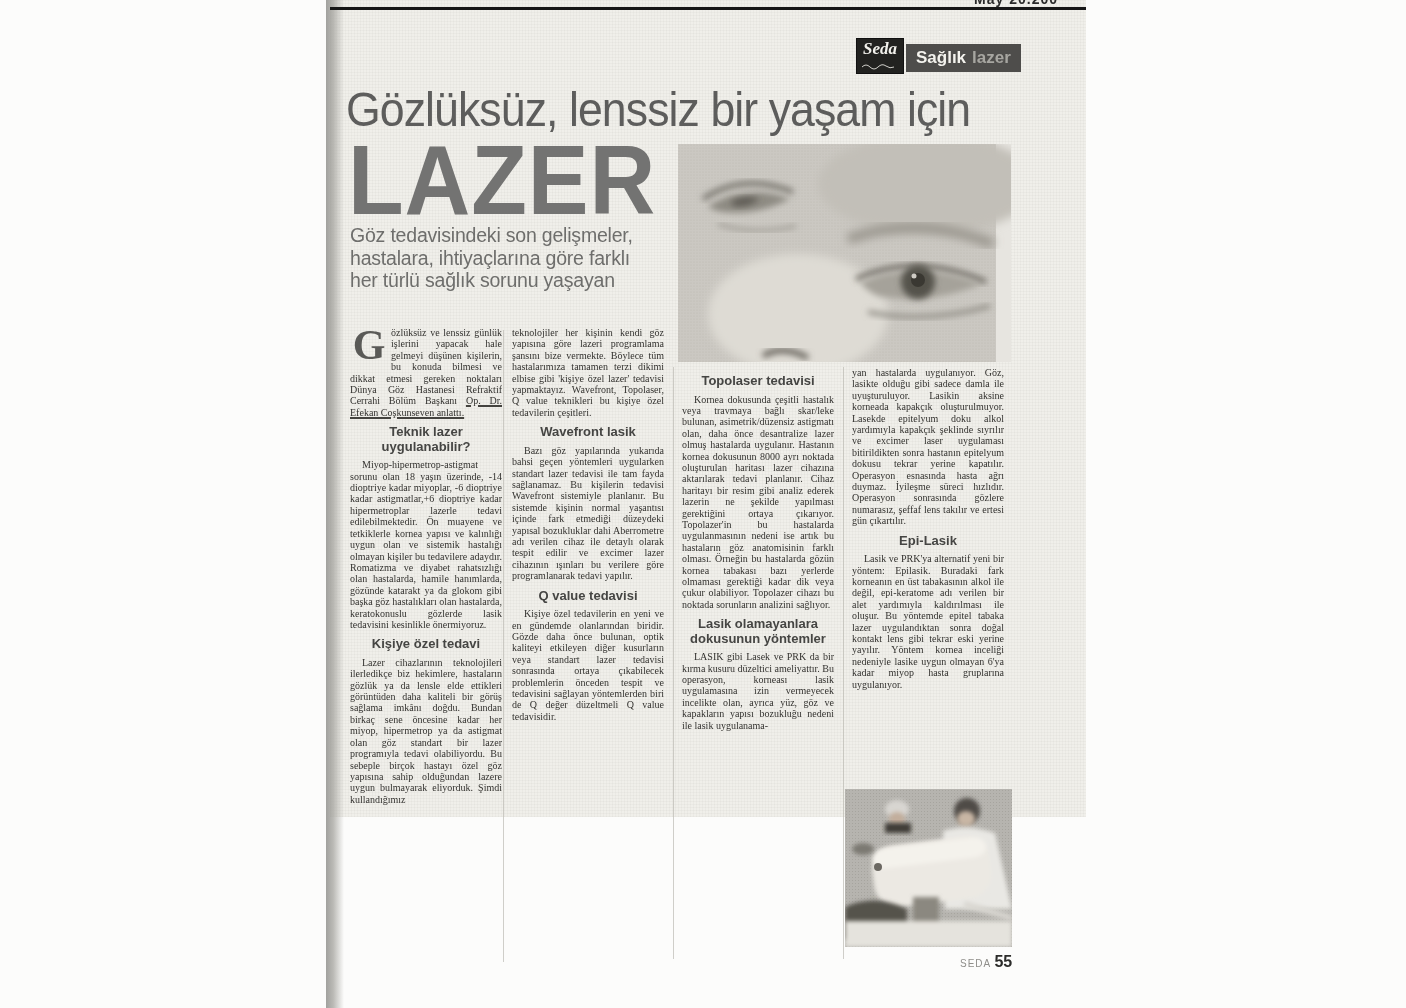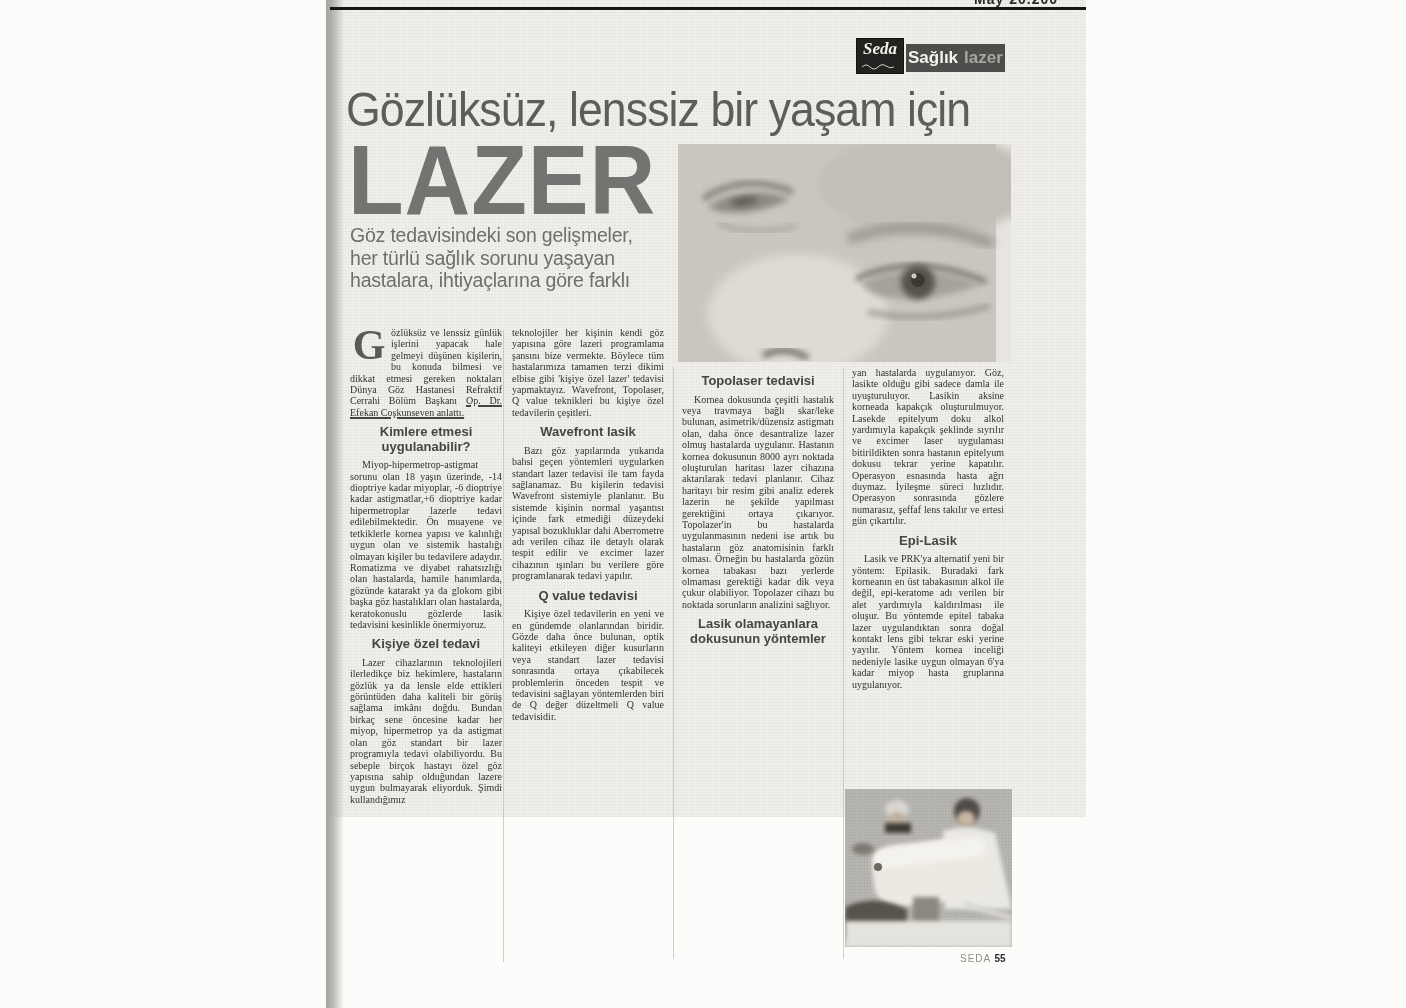--- a/index.html
+++ b/index.html
@@ -32,21 +32,21 @@
   .badge{position:absolute;left:526px;top:38px;display:flex;align-items:flex-start;}
   .badge-brand{
     width:46px;height:34px;background:#222220;color:#f2f1ec;
     font-family:"Liberation Serif",serif;font-style:italic;font-weight:bold;
     font-size:17px;text-align:center;line-height:20px;position:relative;
     border:1px solid #111;
   }
   .badge-brand svg{position:absolute;left:4px;bottom:3px;}
   .badge-section{
     margin-left:2px;margin-top:6px;height:28px;background:#4e4d4b;
-    padding:0 2px;display:flex;align-items:center;gap:6px;
+    padding:0 10px;display:flex;align-items:center;gap:6px;
     font-family:"Liberation Sans",sans-serif;font-size:17px;
   }
   .badge-section .sec{color:#f4f3ee;font-weight:bold;}
   .badge-section .topic{color:#a7a6a1;font-weight:bold;}
 
   .headline{
     position:absolute;left:16px;top:82px;width:760px;
     font-family:"Liberation Sans",sans-serif;font-size:48px;color:#5d5d5c;
     letter-spacing:-1px;white-space:nowrap;
     transform:scaleX(0.93);transform-origin:left top;
@@ -92,21 +92,21 @@
   .colrule{position:absolute;top:330px;width:1px;height:632px;background:#bcbab4;opacity:.7;}
   .rule-a{left:173px;}
   .rule-b{left:343px;height:592px;top:367px;}
   .rule-c{left:513px;height:592px;top:367px;}
 
   .page-footer{
     position:absolute;left:630px;top:953px;
     font-family:"Liberation Sans",sans-serif;font-size:10px;color:#8f8e8a;
     letter-spacing:1px;
   }
-  .page-footer b{color:#2c2c2a;font-size:10px;letter-spacing:0;}
+  .page-footer b{color:#2c2c2a;font-size:16px;letter-spacing:0;}
 </style>
 </head>
 <body>
 
 <div class="page">
 
   <div class="scan-left-band"></div>
   <div class="scan-top-line"></div>
   <div class="scan-fragment">
     <span>May 20.200</span>
@@ -160,50 +160,51 @@
       <circle cx="240" cy="136" r="7" fill="#3a3832"></circle>
       <circle cx="236" cy="132" r="2.5" fill="#cfccc5"></circle>
       <path d="M190,168 Q248,180 312,162" stroke="#8f8c84" stroke-width="4" fill="none" filter="url(#soft)"></path>
 
       <path d="M85,212 Q105,200 130,214" stroke="#6e6b64" stroke-width="6" fill="none" filter="url(#soft)"></path>
     </svg>
   </div>
 
   <div class="standfirst">
     <div>Göz tedavisindeki son gelişmeler,</div>
+    <div>hastalara, ihtiyaçlarına göre farklı</div>
     <div>her türlü sağlık sorunu yaşayan</div>
-    <div>hastalara, ihtiyaçlarına göre farklı</div>
   </div>
 
   <div class="colrule rule-a"></div>
   <div class="colrule rule-b"></div>
   <div class="colrule rule-c"></div>
 
   <div class="col col-1">
     <p>
       <span class="dropcap">G</span><span>özlüksüz ve lenssiz günlük işlerini yapacak hale gelmeyi düşünen kişilerin, bu konuda bilmesi ve dikkat etmesi gereken noktaları Dünya Göz Hastanesi Refraktif Cerrahi Bölüm Başkanı </span><span class="underlined">Op. Dr. Efekan Coşkunseven anlattı.</span>
     </p>
-    <h3>Kimlere etmesi uygulanabilir?</h3>
+    <h3>Teknik lazer uygulanabilir?</h3>
     <p class="ind">Miyop-hipermetrop-astigmat sorunu olan 18 yaşın üzerinde, -14 dioptriye kadar miyoplar, -6 dioptriye kadar astigmatlar,+6 dioptriye kadar hipermetroplar lazerle tedavi edilebilmektedir. Ön muayene ve tetkiklerle kornea yapısı ve kalınlığı uygun olan ve sistemik hastalığı olmayan kişiler bu tedavilere adaydır. Romatizma ve diyabet rahatsızlığı olan hastalarda, hamile hanımlarda, gözünde katarakt ya da glokom gibi başka göz hastalıkları olan hastalarda, keratokonuslu gözlerde lasik tedavisini kesinlikle önermiyoruz.</p>
     <h3>Kişiye özel tedavi</h3>
     <p class="ind">Lazer cihazlarının teknolojileri ilerledikçe biz hekimlere, hastaların gözlük ya da lensle elde ettikleri görüntüden daha kaliteli bir görüş sağlama imkânı doğdu. Bundan birkaç sene öncesine kadar her miyop, hipermetrop ya da astigmat olan göz standart bir lazer programıyla tedavi olabiliyordu. Bu sebeple birçok hastayı özel göz yapısına sahip olduğundan lazere uygun bulmayarak eliyorduk. Şimdi kullandığımız</p>
   </div>
 
   <div class="col col-2">
     <p>teknolojiler her kişinin kendi göz yapısına göre lazeri programlama şansını bize vermekte. Böylece tüm hastalarımıza tamamen terzi dikimi elbise gibi 'kişiye özel lazer' tedavisi yapmaktayız. Wavefront, Topolaser, Q value teknikleri bu kişiye özel tedavilerin çeşitleri.</p>
     <h3>Wavefront lasik</h3>
     <p class="ind">Bazı göz yapılarında yukarıda bahsi geçen yöntemleri uygularken standart lazer tedavisi ile tam fayda sağlanamaz. Bu kişilerin tedavisi Wavefront sistemiyle planlanır. Bu sistemde kişinin normal yaşantısı içinde fark etmediği düzeydeki yapısal bozukluklar dahi Aberrometre adı verilen cihaz ile detaylı olarak tespit edilir ve excimer lazer cihazının ışınları bu verilere göre programlanarak tedavi yapılır.</p>
     <h3>Q value tedavisi</h3>
     <p class="ind">Kişiye özel tedavilerin en yeni ve en gündemde olanlarından biridir. Gözde daha önce bulunan, optik kaliteyi etkileyen diğer kusurların veya standart lazer tedavisi sonrasında ortaya çıkabilecek problemlerin önceden tespit ve tedavisini sağlayan yöntemlerden biri de Q değer düzeltmeli Q value tedavisidir.</p>
   </div>
 
   <div class="col col-3">
     <h3>Topolaser tedavisi</h3>
     <p class="ind">Kornea dokusunda çeşitli hastalık veya travmaya bağlı skar/leke bulunan, asimetrik/düzensiz astigmatı olan, daha önce desantralize lazer olmuş hastalarda uygulanır. Hastanın kornea dokusunun 8000 ayrı noktada oluşturulan haritası lazer cihazına aktarılarak tedavi planlanır. Cihaz haritayı bir resim gibi analiz ederek lazerin ne şekilde yapılması gerektiğini ortaya çıkarıyor. Topolazer'in bu hastalarda uygulanmasının nedeni ise artık bu hastaların göz anatomisinin farklı olması. Örneğin bu hastalarda gözün kornea tabakası bazı yerlerde olmaması gerektiği kadar dik veya çukur olabiliyor. Topolazer cihazı bu noktada sorunların analizini sağlıyor.</p>
     <h3>Lasik olamayanlara dokusunun yöntemler</h3>
+    <p class="ind">LASIK gibi Lasek ve PRK da bir kırma kusuru düzeltici ameliyattır. Bu operasyon, korneası lasik uygulamasına izin vermeyecek incelikte olan, ayrıca yüz, göz ve kapakların yapısı bozukluğu nedeni ile lasik uygulanama-</p>
   </div>
 
   <div class="col col-4">
     <p>yan hastalarda uygulanıyor. Göz, lasikte olduğu gibi sadece damla ile uyuşturuluyor. Lasikin aksine korneada kapakçık oluşturulmuyor. Lasekde epitelyum doku alkol yardımıyla kapakçık şeklinde sıyrılır ve excimer laser uygulaması bitirildikten sonra hastanın epitelyum dokusu tekrar yerine kapatılır. Operasyon esnasında hasta ağrı duymaz. İyileşme süreci hızlıdır. Operasyon sonrasında gözlere numarasız, şeffaf lens takılır ve ertesi gün çıkartılır.</p>
     <h3>Epi-Lasik</h3>
     <p class="ind">Lasik ve PRK'ya alternatif yeni bir yöntem: Epilasik. Buradaki fark korneanın en üst tabakasının alkol ile değil, epi-keratome adı verilen bir alet yardımıyla kaldırılması ile oluşur. Bu yöntemde epitel tabaka lazer uygulandıktan sonra doğal kontakt lens gibi tekrar eski yerine yayılır. Yöntem kornea inceliği nedeniyle lasike uygun olmayan 6'ya kadar miyop hasta gruplarına uygulanıyor.</p>
   </div>
 
   <div class="or-photo">
     <svg width="167" height="158" viewBox="0 0 167 158">

